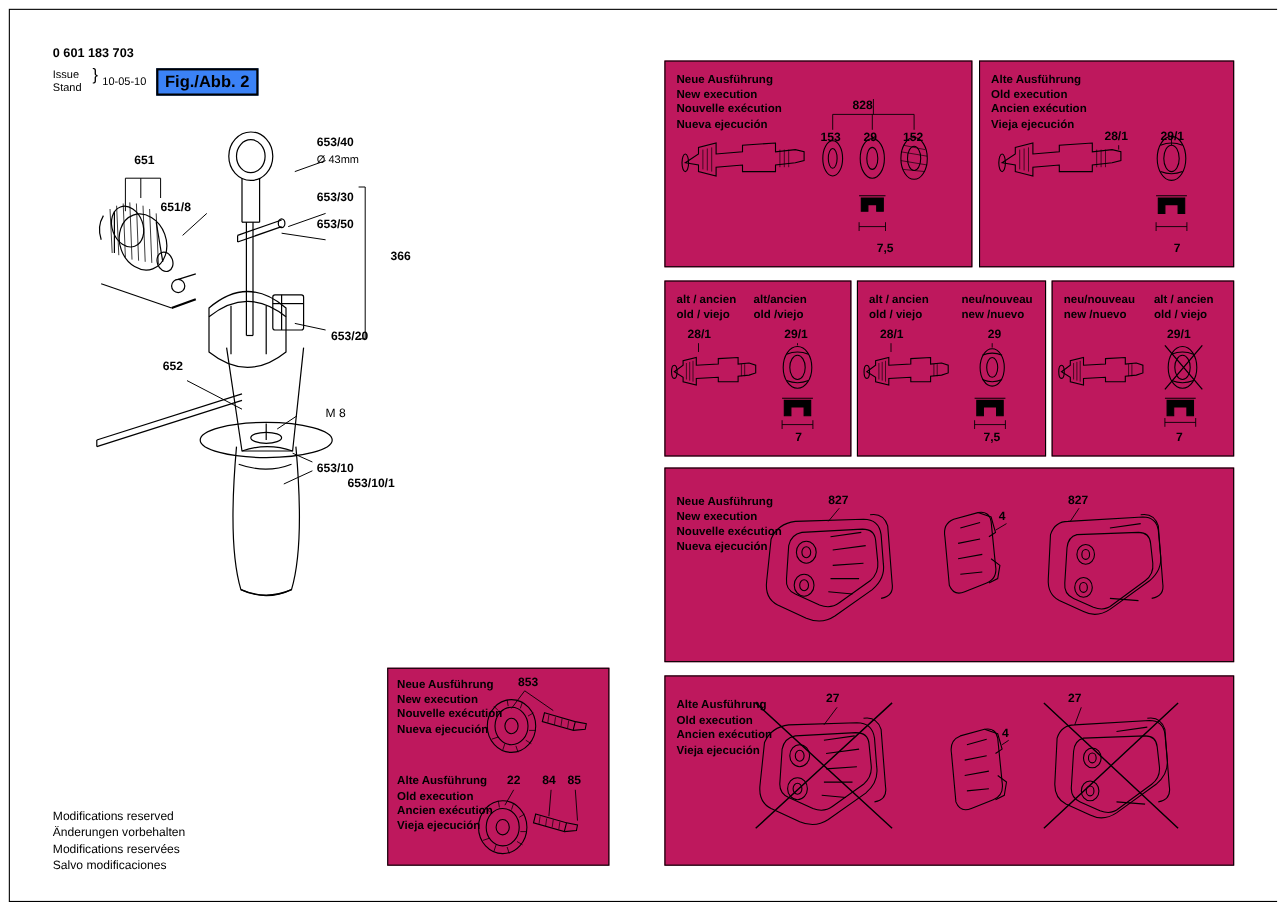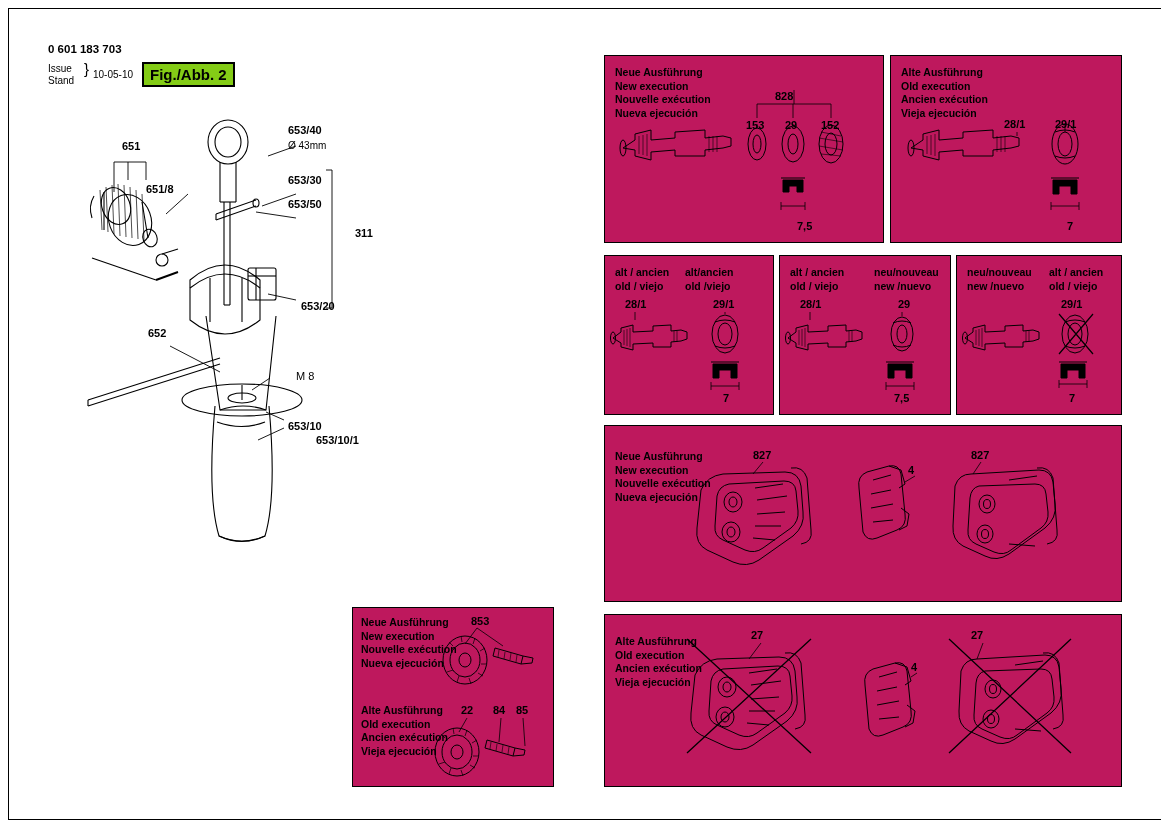--- a/index.html
+++ b/index.html
@@ -3,39 +3,43 @@
 <meta charset="utf-8">
 <style>
   html,body{margin:0;padding:0;background:#ffffff;}
   body{width:1169px;height:826px;font-family:"Liberation Sans",sans-serif;color:#000;}
   #sheet{position:relative;width:1161px;height:826px;overflow:hidden;}
   .border{position:absolute;left:8px;top:8px;width:1153px;height:810px;border:1px solid #000;}
   .abs{position:absolute;}
   .panel{position:absolute;border:1px solid #000;background:#be185d;}
   .partno{font-size:11.5px;font-weight:bold;}
   .tiny{font-size:10px;}
-  .title-box{position:absolute;border:2px solid #000;padding:2px 6px;font-weight:bold;font-size:15px;background:#84cc16;}
+  .title-box{position:absolute;border:2px solid #000;padding:2px 6px;font-weight:bold;font-size:15px;background:#3b82f6;}
   svg{display:block;}
   .nb{font-size:11px;font-weight:bold;}
   .foot{font-size:11px;line-height:1.35;white-space:pre;}
   .hdr{font-size:10.5px;font-weight:bold;line-height:1.3;white-space:pre;}
 </style>
 </head>
 <body>
 
 <div id="sheet">
   <div class="border"></div>
 
   <div class="abs partno" style="left:48px;top:43px;">0 601 183 703</div>
   <div class="abs tiny" style="left:48px;top:63px;">Issue</div>
   <div class="abs tiny" style="left:48px;top:75px;">Stand</div>
   <div class="abs" style="left:84px;top:60px;font-size:15px;">}</div>
   <div class="abs tiny" style="left:93px;top:69px;">10-05-10</div>
   <div class="title-box" style="left:142px;top:62px;">Fig./Abb. 2</div>
 
+  <div class="abs foot" style="left:48px;top:735px;">Modifications reserved
+Änderungen vorbehalten
+Modifications reservées
+Salvo modificaciones</div>
 
   <div class="abs" style="left:70px;top:110px;width:360px;height:520px;">
     <svg width="360" height="520" viewBox="0 0 360 520">
       <g fill="none" stroke="#000" stroke-width="1.1">
 
         <line x1="18" y1="290" x2="150" y2="248"></line>
         <line x1="18" y1="296" x2="150" y2="254"></line>
         <line x1="18" y1="290" x2="18" y2="296"></line>
 
         <line x1="22" y1="148" x2="86" y2="170"></line>
@@ -110,21 +114,21 @@
         <path d="M200 268 L182 280"></path>
         <path d="M262 60 L262 198"></path>
         <path d="M262 60 L256 60"></path>
         <path d="M262 198 L256 198"></path>
       </g>
     </svg>
   </div>
   <div class="abs nb" style="left:122px;top:140px;">651</div>
   <div class="abs nb" style="left:146px;top:183px;">651/8</div>
   <div class="abs nb" style="left:148px;top:327px;">652</div>
-  <div class="abs nb" style="left:355px;top:227px;">311</div>
+  <div class="abs nb" style="left:355px;top:227px;">366</div>
   <div class="abs nb" style="left:288px;top:124px;">653/40</div>
   <div class="abs tiny" style="left:288px;top:140px;">Ø 43mm</div>
   <div class="abs nb" style="left:288px;top:174px;">653/30</div>
   <div class="abs nb" style="left:288px;top:198px;">653/50</div>
   <div class="abs nb" style="left:277px;top:300px;padding-left:24px;">653/20</div>
   <div class="abs nb" style="left:288px;top:420px;">653/10</div>
   <div class="abs nb" style="left:288px;top:434px;padding-left:28px;">653/10/1</div>
   <div class="abs" style="left:296px;top:370px;font-size:11px;">M 8</div>
 
   <div class="panel" style="left:352px;top:607px;width:200px;height:178px;">

